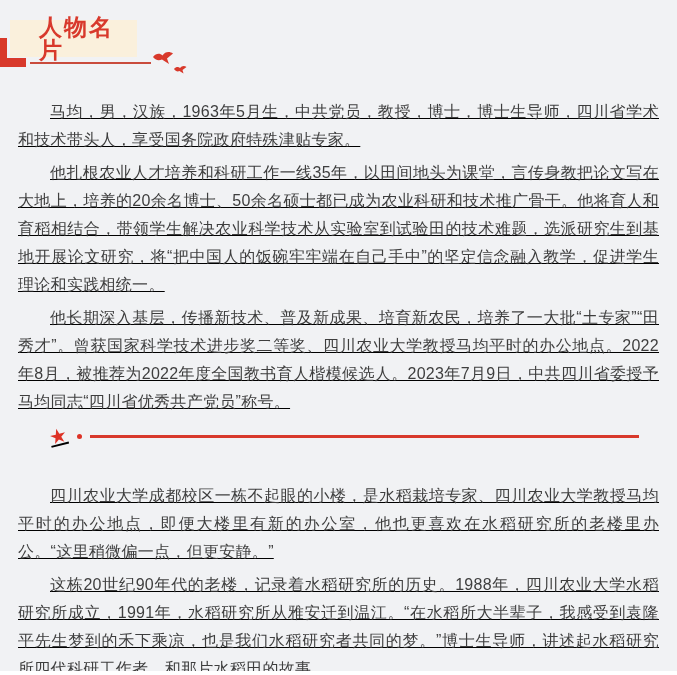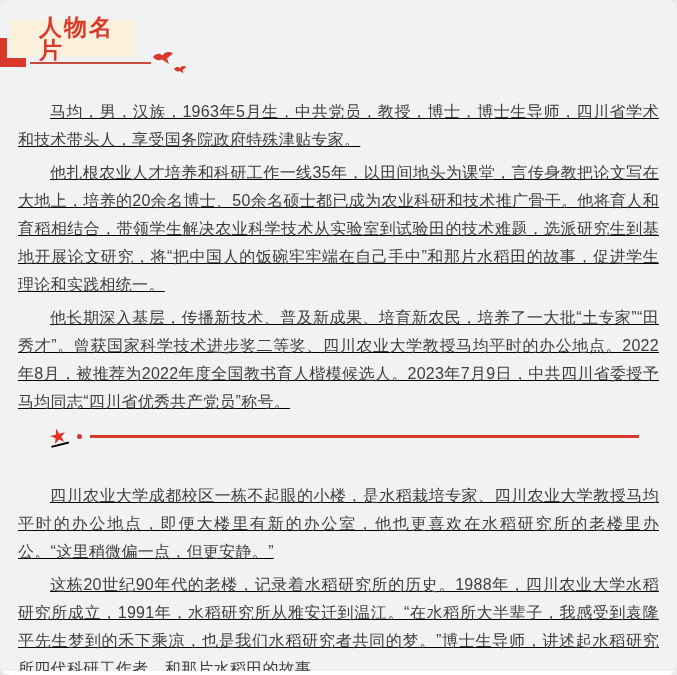--- a/index.html
+++ b/index.html
@@ -1,19 +1,19 @@
 <!DOCTYPE html>
 <html><head>
 <meta charset="utf-8">
 <style>
   html,body{margin:0;padding:0;}
   body{font-family:"Liberation Sans","DejaVu Sans",sans-serif;background:#e9eaec;}
   .page{
     position:relative;width:677px;height:675px;margin:0 auto;
-    background:#f1f2f4;overflow:hidden;border-radius:10px;
+    background:#f1f2f4;overflow:hidden;
   }
   
   .header{position:relative;height:78px;}
   .badge{
     position:absolute;left:10px;top:20px;width:127px;height:37px;
     background:#faf0dc;display:flex;align-items:center;
     padding-left:29px;box-sizing:border-box;
   }
   .badge span{
     color:#d8392b;font-weight:bold;font-size:23px;letter-spacing:2px;line-height:1;
@@ -56,21 +56,21 @@
     <svg class="birds" width="40" height="32" viewBox="0 0 40 32">
       <path fill="#d8392b" d="M1,10 C4,6 8,6 10.5,8.5 C13,4.5 17.5,4 21,6.5 L15,11.5 L17,17 L10,12.5 C6.5,14 3,13 1,10 Z"></path>
       <path fill="#d8392b" d="M22,22 C24,19.5 26.5,19.5 28,21 C29.8,18.5 32.5,18.3 34.5,20 L30.5,23 L31.5,26.5 L27.5,24 C25.5,25 23.5,24.2 22,22 Z"></path>
     </svg>
   </header>
 
   <main class="article">
 
     <section>
       <p>马均，男，汉族，1963年5月生，中共党员，教授，博士，博士生导师，四川省学术和技术带头人，享受国务院政府特殊津贴专家。</p>
-      <p>他扎根农业人才培养和科研工作一线35年，以田间地头为课堂，言传身教把论文写在大地上，培养的20余名博士、50余名硕士都已成为农业科研和技术推广骨干。他将育人和育稻相结合，带领学生解决农业科学技术从实验室到试验田的技术难题，选派研究生到基地开展论文研究，将“把中国人的饭碗牢牢端在自己手中”和那片水稻田的故事，促进学生理论和实践相统一。</p>
+      <p>他扎根农业人才培养和科研工作一线35年，以田间地头为课堂，言传身教把论文写在大地上，培养的20余名博士、50余名硕士都已成为农业科研和技术推广骨干。他将育人和育稻相结合，带领学生解决农业科学技术从实验室到试验田的技术难题，选派研究生到基地开展论文研究，将“把中国人的饭碗牢牢端在自己手中”的坚定信念融入教学，促进学生理论和实践相统一。</p>
       <p>他长期深入基层，传播新技术、普及新成果、培育新农民，培养了一大批“土专家”“田秀才”。曾获国家科学技术进步奖二等奖、四川农业大学教授马均平时的办公地点。2022年8月，被推荐为2022年度全国教书育人楷模候选人。2023年7月9日，中共四川省委授予马均同志“四川省优秀共产党员”称号。</p>
     </section>
 
     <div class="divider">
       <span class="star">★</span>
       <span class="dot"></span>
       <span class="line"></span>
     </div>
 
     <section class="story">

